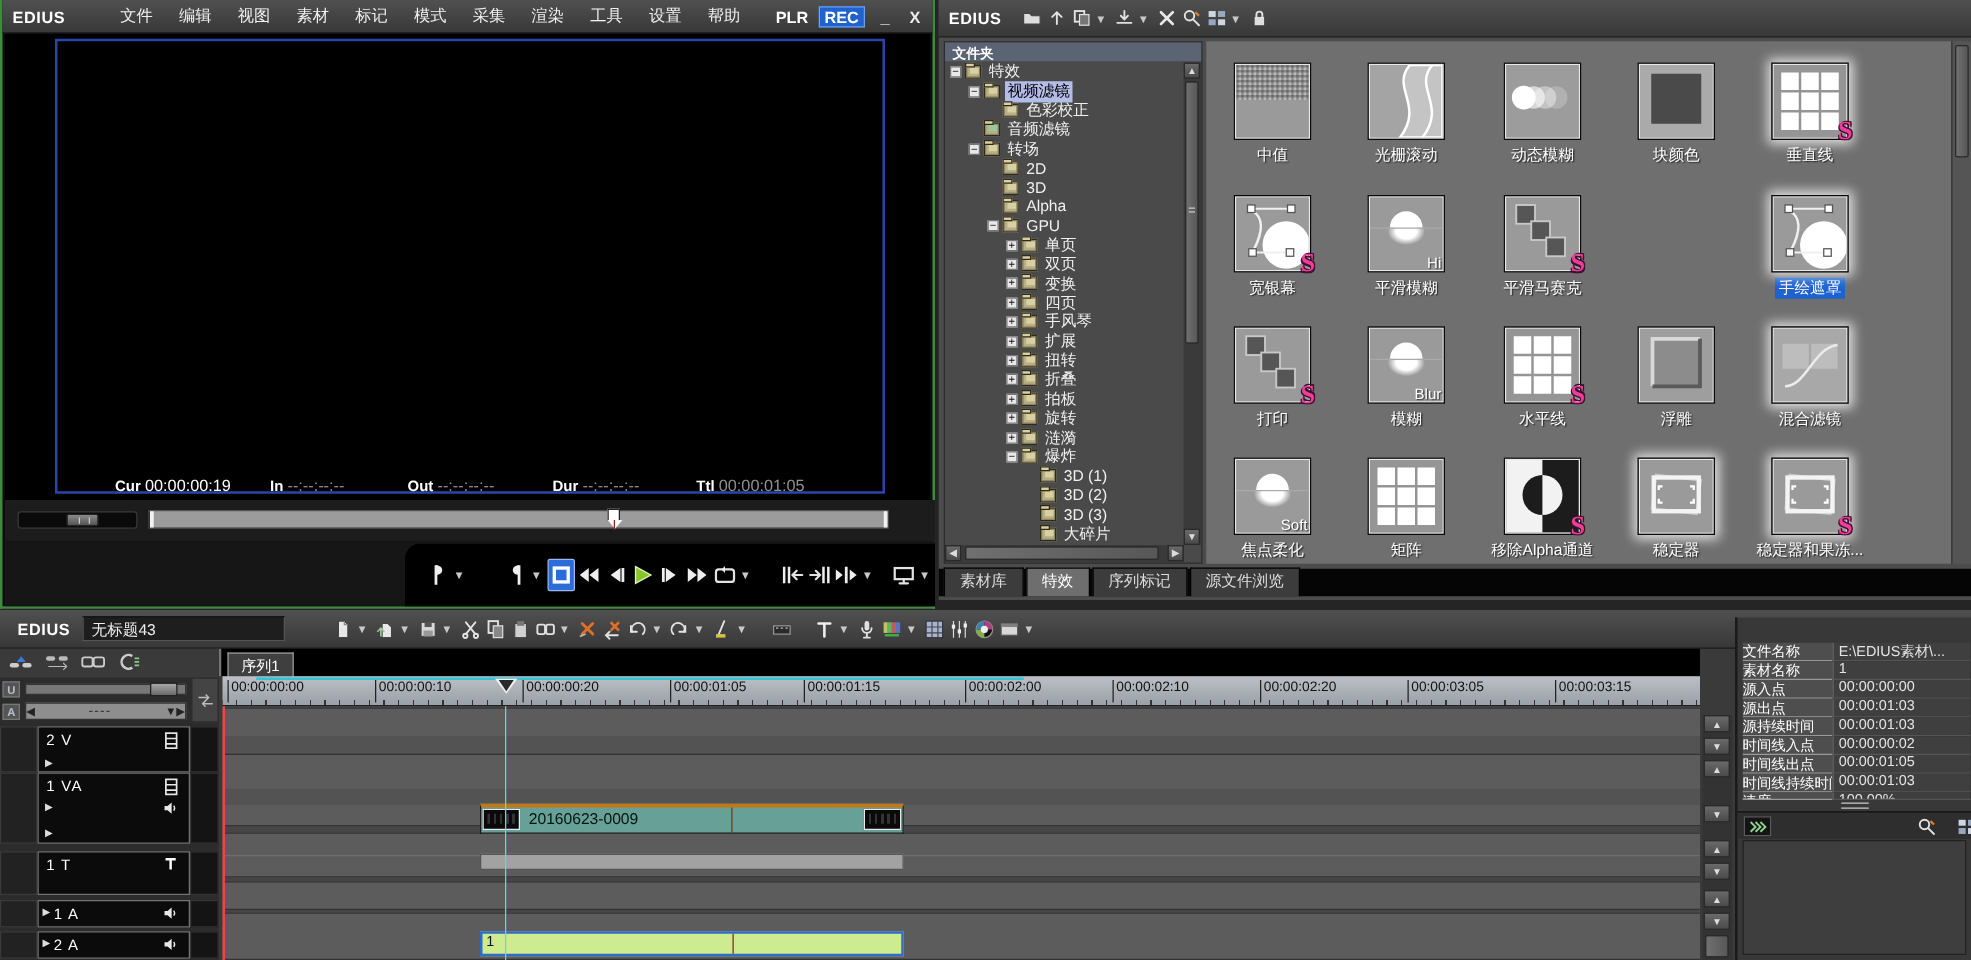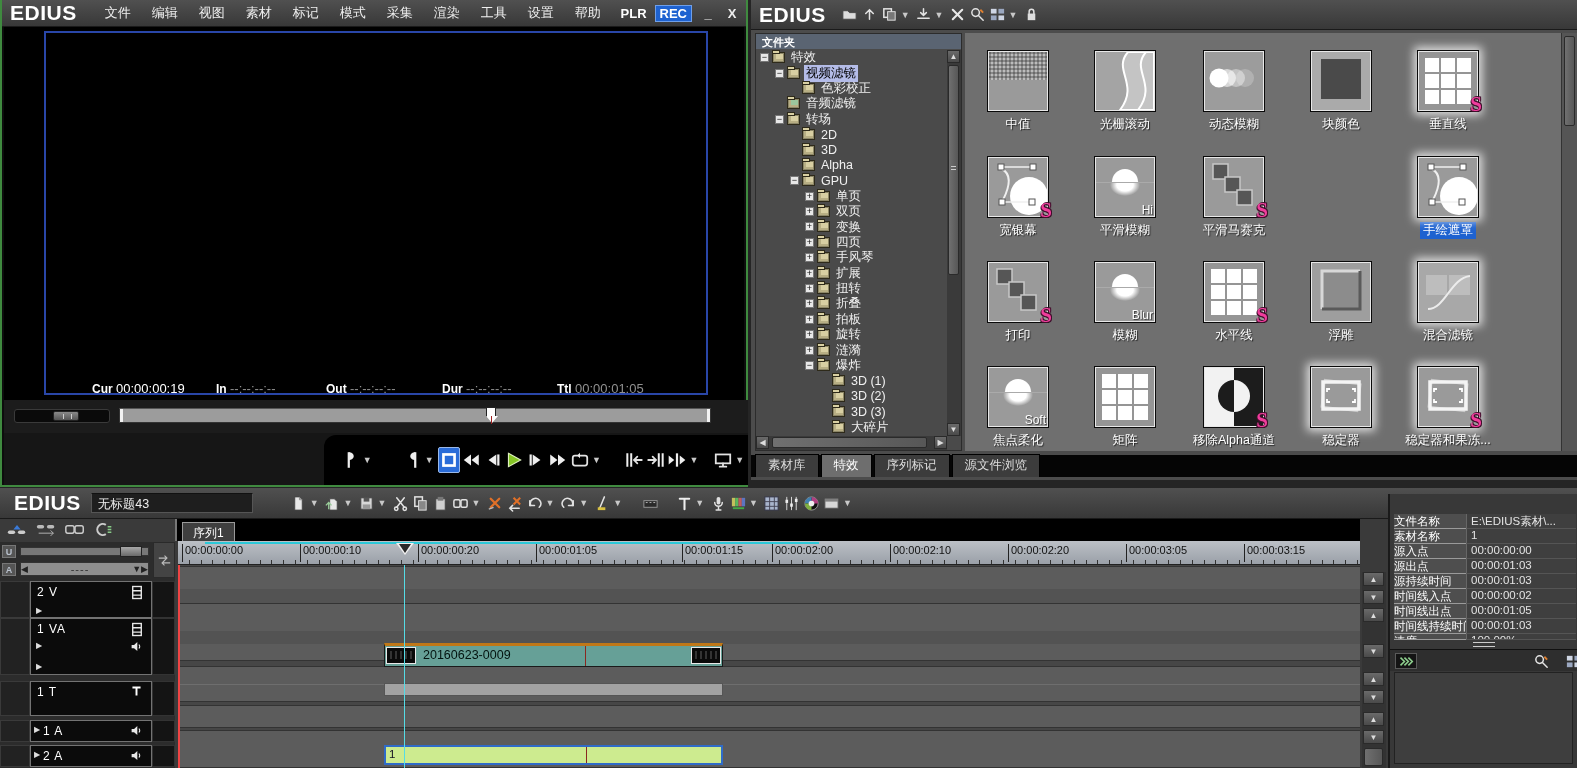--- a/index.html
+++ b/index.html
@@ -1,20 +1,20 @@
 <!DOCTYPE html>
 <html><head>
 <meta charset="utf-8">
 <style>
 *{margin:0;padding:0;box-sizing:border-box}
 html,body{width:1577px;height:768px;background:#191919;overflow:hidden}
 #app{position:relative;width:1577px;height:768px;background:#252525;font-family:"Liberation Sans","DejaVu Sans",sans-serif;color:#ddd;font-size:12px}
 .abs{position:absolute}
 .tbar{background:linear-gradient(#505050,#383838);border-bottom:1px solid #1a1a1a}
-.logo{font-weight:bold;color:#fff;font-size:21px;letter-spacing:.5px}
+.logo{font-weight:bold;color:#fff;font-size:13px;letter-spacing:.5px}
 .menu{color:#efefef;font-size:13px;margin-right:21px;cursor:default}
 .ic{display:inline-flex;width:20px;height:18px;align-items:center;justify-content:center;vertical-align:middle}
 .ic svg{width:17px;height:17px}
 .dd{color:#c8c8c8;font-size:9px;margin:0 4px 0 1px;vertical-align:middle}
 
 #player{left:0;top:0;width:748px;height:487px;background:#0d0d0d;border-left:2px solid #3f8a3f;border-right:2px solid #3f8a3f;border-bottom:2px solid #3f8a3f}
 #p-title{left:0;top:0;right:0;height:27px;display:flex;align-items:center;padding-left:8px}
 #p-right{position:absolute;right:6px;top:0;height:27px;display:flex;align-items:center;gap:8px}
 .plr{color:#fff;font-weight:bold;font-size:13px}
 .rec{color:#fff;font-weight:bold;font-size:13px;background:#1e62d0;padding:0 4px;border:1px solid #6f9fe8}
@@ -133,21 +133,21 @@
 #iempty{position:absolute;left:4px;top:178px;right:4px;bottom:4px;background:#3e3e3e;border:1px solid #222}
 </style>
 </head>
 <body>
 
 <div id="app">
 
   <div class="abs" id="player">
     <div class="abs tbar" id="p-title">
       <span class="logo">EDIUS</span>
-      <span id="menus" style="margin-left:28px"><span class="menu">文件</span><span class="menu">编辑</span><span class="menu">视图</span><span class="menu">素材</span><span class="menu">标记</span><span class="menu">模式</span><span class="menu">采集</span><span class="menu">渲染</span><span class="menu">工具</span><span class="menu">设置</span><span class="menu">帮助</span></span>
+      <span id="menus" style="margin-left:44px"><span class="menu">文件</span><span class="menu">编辑</span><span class="menu">视图</span><span class="menu">素材</span><span class="menu">标记</span><span class="menu">模式</span><span class="menu">采集</span><span class="menu">渲染</span><span class="menu">工具</span><span class="menu">设置</span><span class="menu">帮助</span></span>
       <span id="p-right">
         <span class="plr">PLR</span>
         <span class="rec">REC</span>
         <span class="wbtn">_</span>
         <span class="wbtn">X</span>
       </span>
     </div>
     <div class="abs" id="canvas">
       <div id="safe"></div>
       <div id="p-status">
@@ -951,21 +951,21 @@
           </div>
         <div class="xcell"></div>
       </div>
     </div>
 
     <div class="abs" id="ruler">
         <span class="tick" style="left:4px">00:00:00:00</span>
         <span class="tick" style="left:122px">00:00:00:10</span>
         <span class="tick" style="left:240px">00:00:00:20</span>
         <span class="tick" style="left:358px">00:00:01:05</span>
-        <span class="tick" style="left:504px">00:00:01:15</span>
+        <span class="tick" style="left:465px">00:00:01:15</span>
         <span class="tick" style="left:594px">00:00:02:00</span>
         <span class="tick" style="left:712px">00:00:02:10</span>
         <span class="tick" style="left:830px">00:00:02:20</span>
         <span class="tick" style="left:948px">00:00:03:05</span>
         <span class="tick" style="left:1066px">00:00:03:15</span>
       </div>
     <div class="abs" id="cyan"></div>
     <div class="abs" id="lanes">
       <div class="lane" style="top:1px;height:37px">
           <div class="sub" style="top:22px;height:14px"></div>

